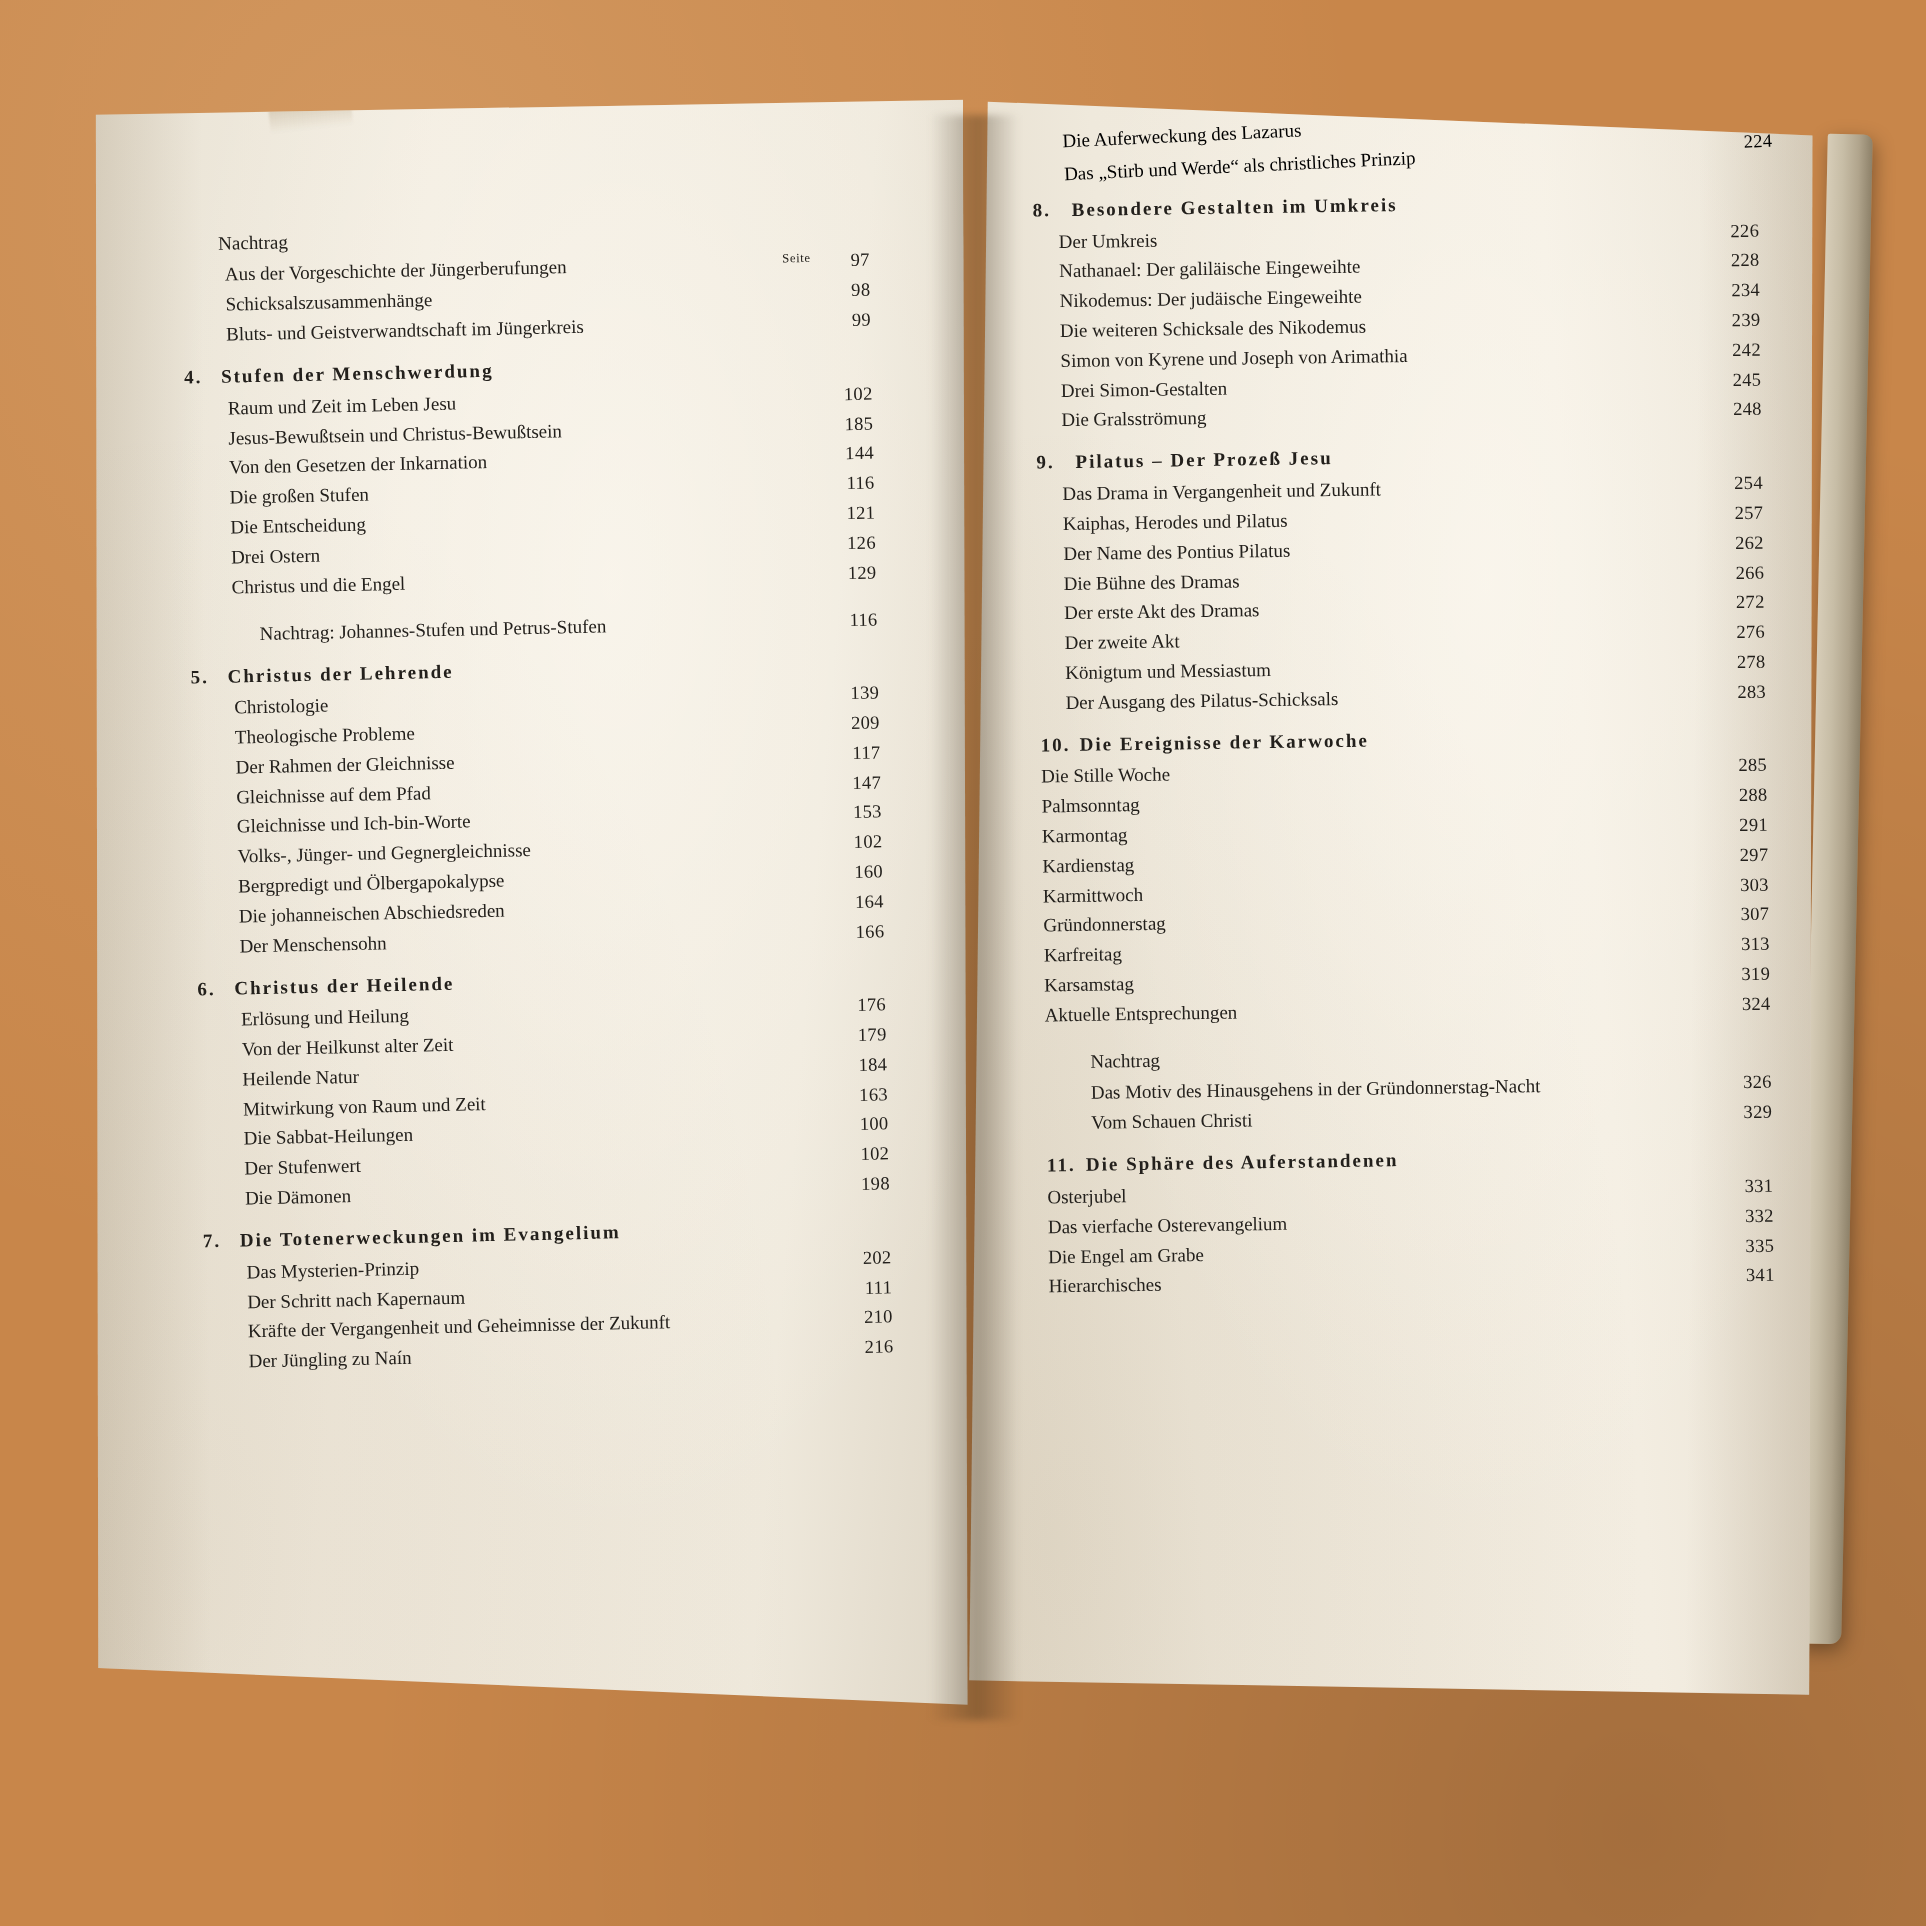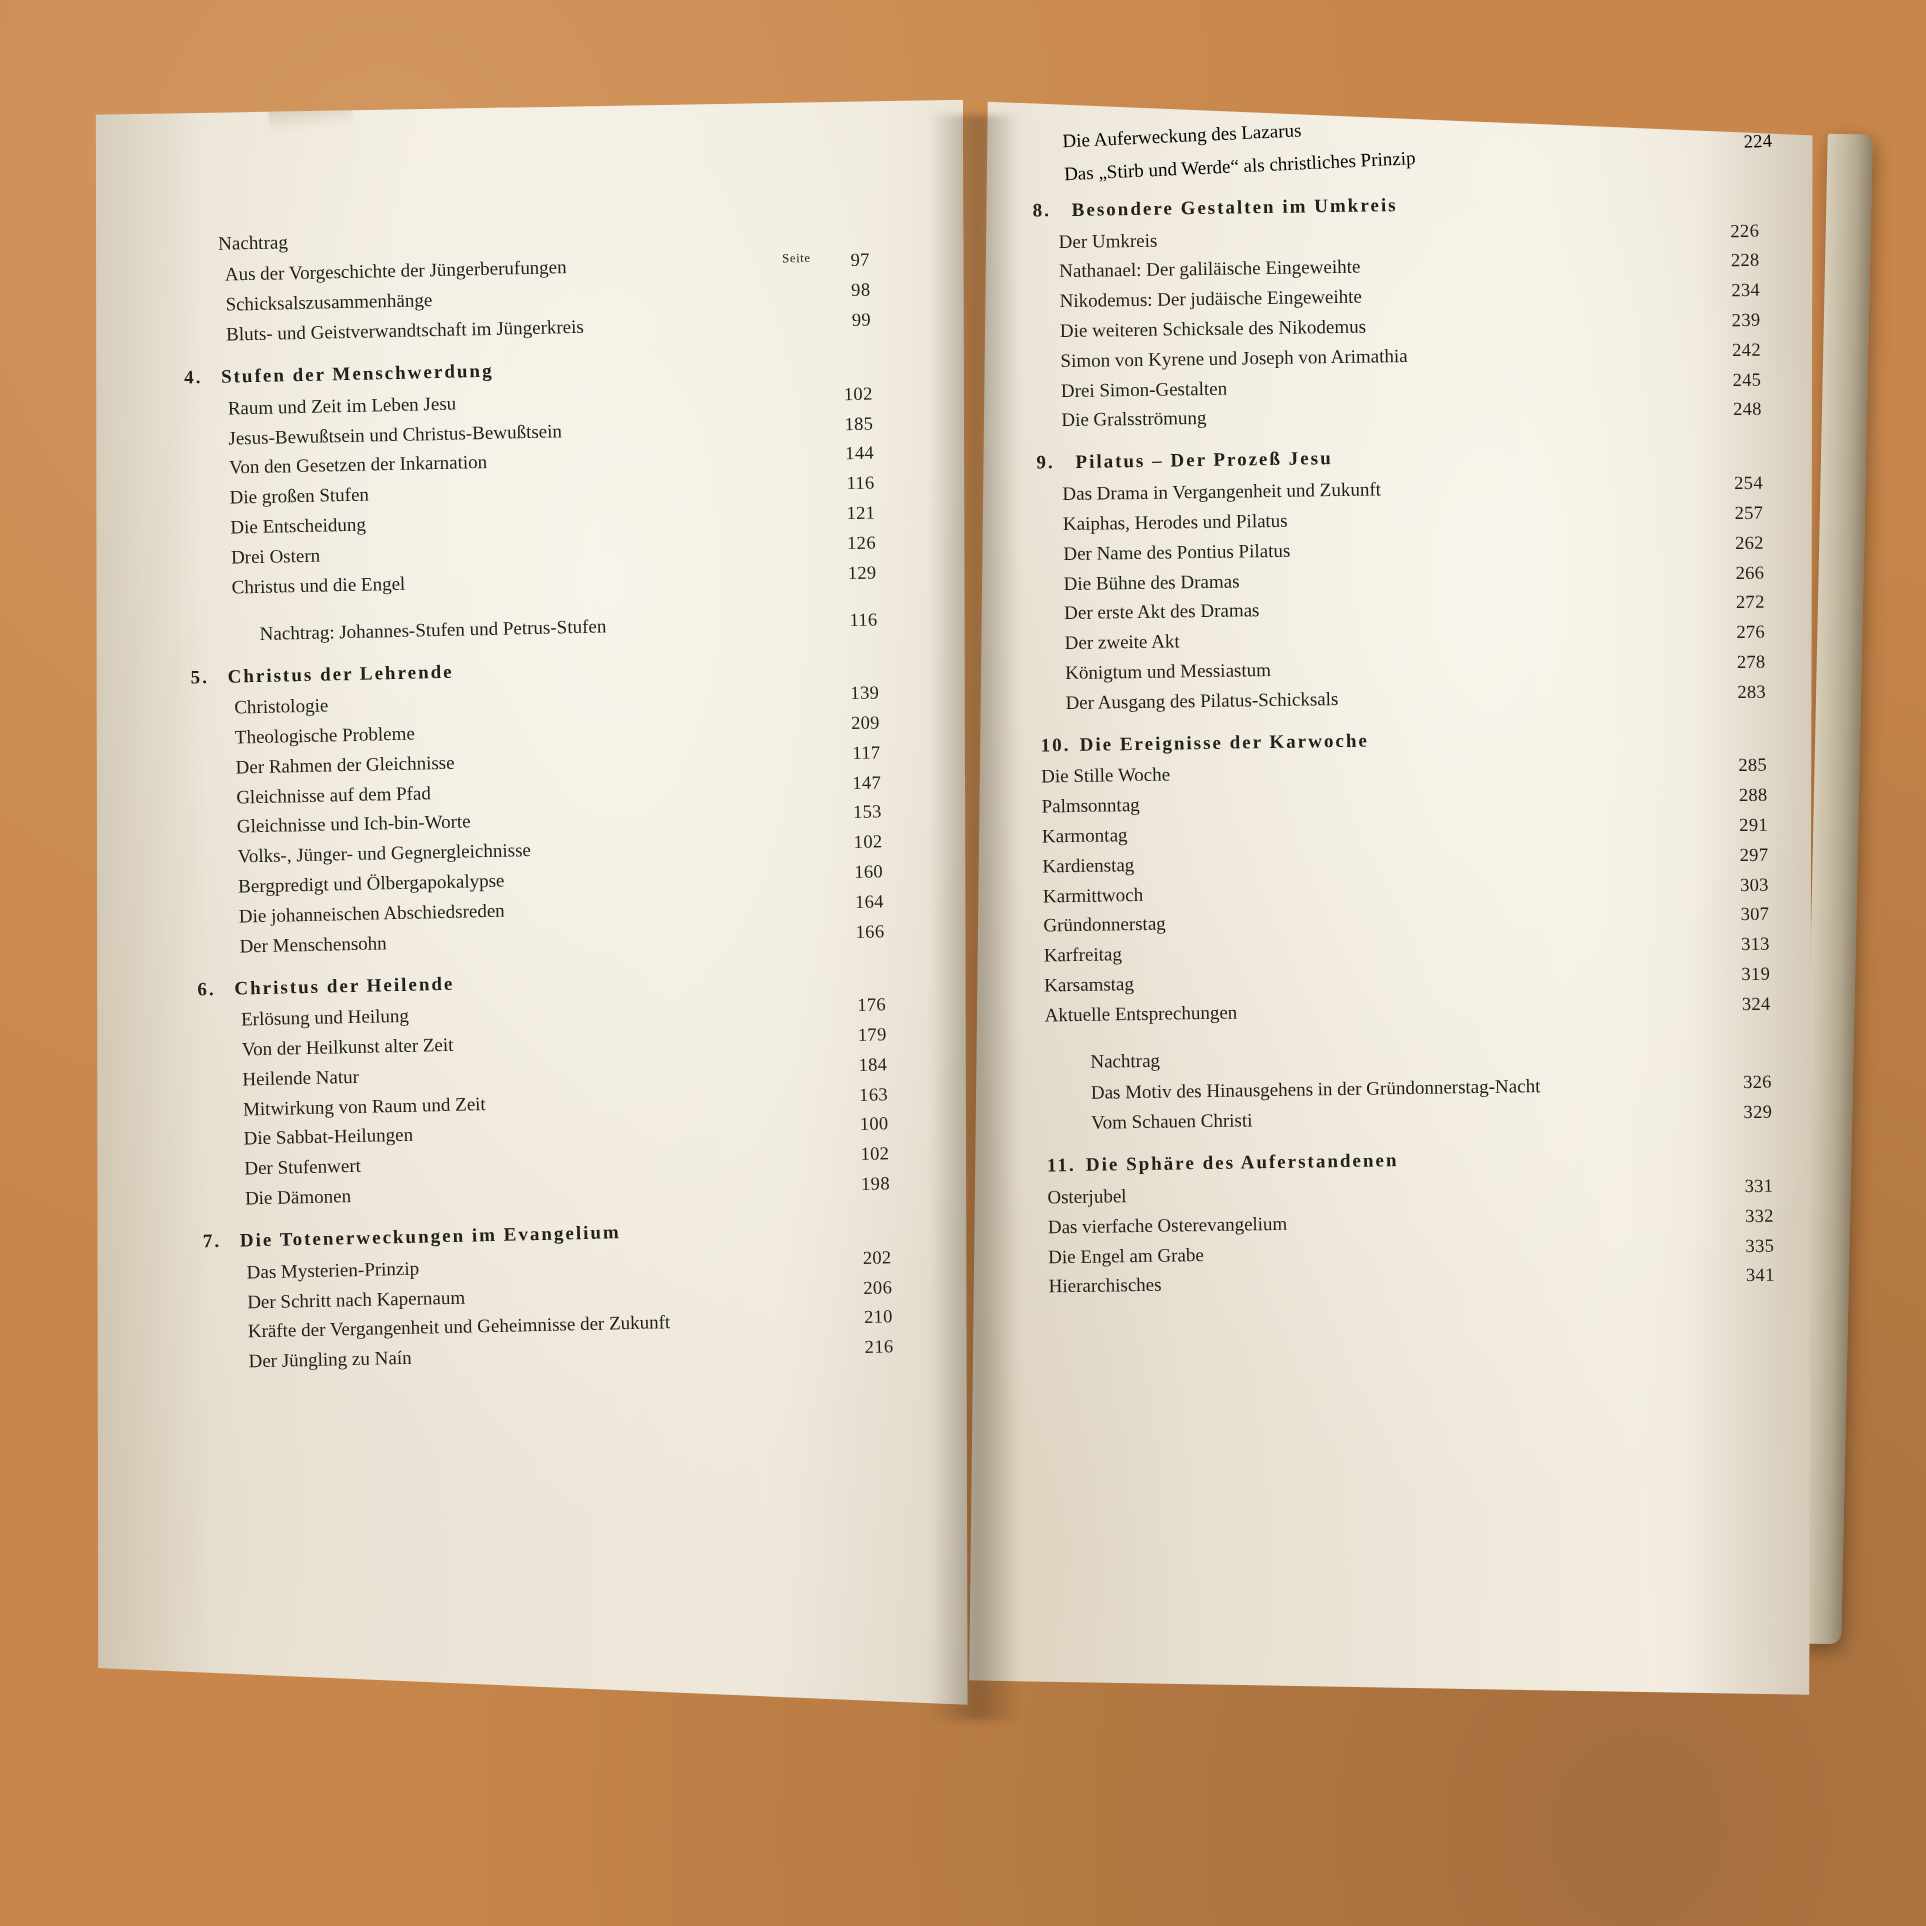--- a/index.html
+++ b/index.html
@@ -327,21 +327,21 @@
         <div class="row chapter">
           <span class="num">7.</span>
           <span class="label">Die Totenerweckungen im Evangelium</span>
         </div>
         <div class="row sub">
           <span class="label">Das Mysterien-Prinzip</span>
           <span class="page-no">202</span>
         </div>
         <div class="row sub">
           <span class="label">Der Schritt nach Kapernaum</span>
-          <span class="page-no">206</span>
+          <span class="page-no">111</span>
         </div>
         <div class="row sub">
           <span class="label">Kräfte der Vergangenheit und Geheimnisse der Zukunft</span>
           <span class="page-no">210</span>
         </div>
         <div class="row sub">
           <span class="label">Der Jüngling zu Naín</span>
           <span class="page-no">216</span>
         </div>
       </div>

